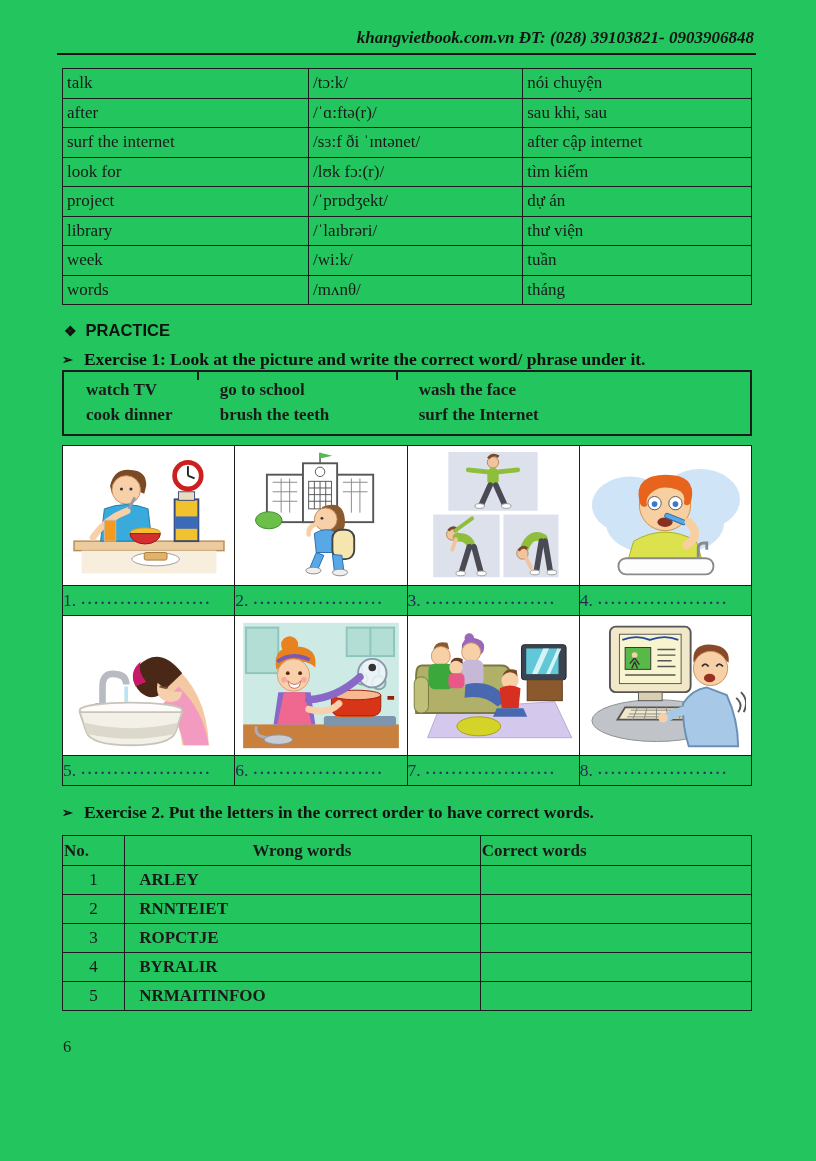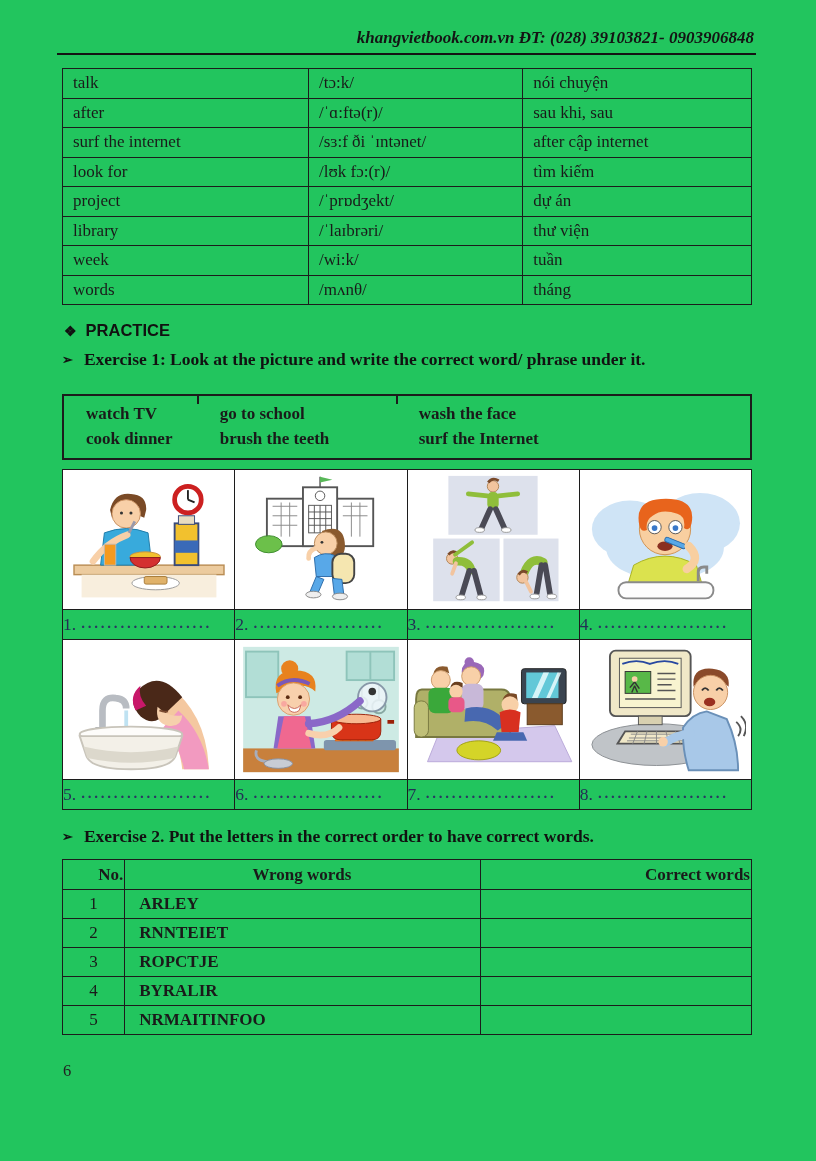--- a/index.html
+++ b/index.html
@@ -7,46 +7,46 @@
     width:816px;height:1161px;position:relative;background:#22c55e;
     font-family:"Liberation Serif", serif;color:#1a1a1a;overflow:hidden;box-sizing:border-box;
   }
   
   .header{padding:28px 62px 5px 62px;text-align:right;font-style:italic;font-weight:bold;font-size:17px;color:#141414;}
   .header-rule{margin:0 60px 0 57px;border-bottom:2px solid #141414;height:0;}
   .content{padding:13px 64px 0 62px;}
 
   
   table.vocab{width:100%;border-collapse:collapse;table-layout:fixed;}
-  table.vocab td{border:1.7px solid #1c1c1c;height:28.5px;padding:0 4px 0 10px;font-size:17px;vertical-align:middle;overflow:hidden;}
+  table.vocab td{border:1.7px solid #1c1c1c;height:28.5px;padding:0 4px 0 4px;font-size:17px;vertical-align:middle;overflow:hidden;}
   .col-word{width:35.7%;} .col-ipa{width:31.1%;} .col-meaning{width:33.2%;}
 
   
   .practice-heading{margin-top:16px;font-family:"Liberation Sans", sans-serif;font-weight:bold;font-size:16.5px;color:#111;display:flex;align-items:center;gap:9px;padding-left:2px;}
   .practice-heading .bullet{font-size:14px;}
   .exercise-heading{margin-top:9px;font-weight:bold;font-size:17.5px;color:#111;display:flex;align-items:baseline;gap:11px;}
   .exercise-heading .bullet{font-size:13px;position:relative;top:-1px;}
 
   
-  .word-bank{margin-top:24px;border:2px solid #1c1c1c;display:grid;grid-template-columns:19.5% 29% 25% 26.5%;padding:5px 0 7px 0;}
+  .word-bank{margin-top:0;border:2px solid #1c1c1c;display:grid;grid-template-columns:19.5% 29% 25% 26.5%;padding:5px 0 7px 0;}
   .wb-col{position:relative;padding-left:22px;font-weight:bold;font-size:17px;line-height:25px;white-space:nowrap;}
   .wb-col.tick::before{content:"";position:absolute;left:-1px;top:-5px;width:2px;height:8px;background:#1c1c1c;}
 
   
   table.pictures{width:100%;border-collapse:collapse;table-layout:fixed;margin-top:9px;}
   table.pictures td{border:1.7px solid #1c1c1c;padding:0;}
   td.img-cell{height:139px;vertical-align:middle;text-align:center;background:#fff;}
   td.img-cell svg{display:block;margin:2px auto 2px auto;width:162px;height:131px;}
   td.label-cell{height:29px;font-size:17.5px;color:#232f55;padding:0 0 0 9px;vertical-align:middle;white-space:nowrap;overflow:hidden;}
   .dots{letter-spacing:2.8px;margin-left:5px;font-weight:bold;font-size:15px;position:relative;top:-2px;color:#2a3763;}
 
   
   table.unscramble{width:100%;border-collapse:collapse;table-layout:fixed;margin-top:12px;}
   table.unscramble td{border:1.7px solid #1c1c1c;font-size:17px;vertical-align:middle;}
-  .u-head td{height:27px;font-weight:bold;text-align:right;}
+  .u-head td{height:27px;font-weight:bold;text-align:left;}
   .u-row td{height:26px;}
   .u-no{width:8.7%;text-align:center;}
   .u-wrong{width:51.9%;padding-left:14px;font-weight:bold;}
   .u-correct{width:39.4%;}
 
   .page-number{margin:26px 0 0 1px;font-size:16.5px;color:#222;}
 </style>
 </head>
 <body>
 

